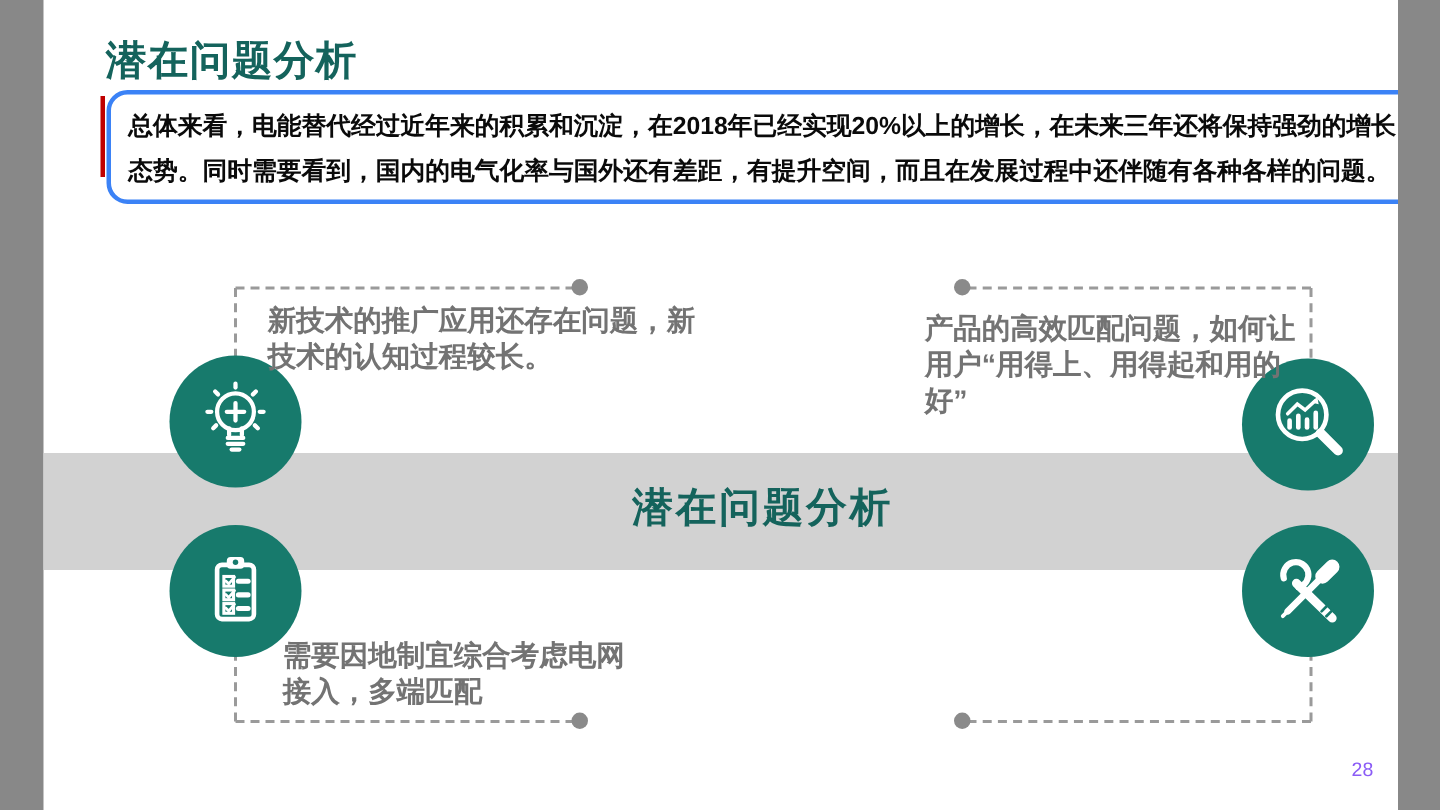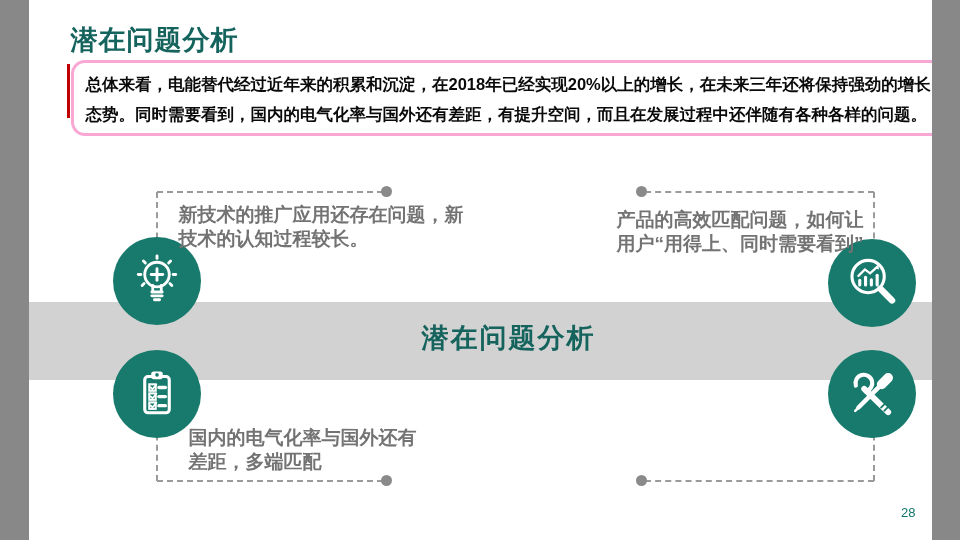--- a/index.html
+++ b/index.html
@@ -6,21 +6,21 @@
   .slide{
     position:relative;width:903px;height:540px;background:#ffffff;overflow:hidden;
     font-family:"Liberation Sans","DejaVu Sans",sans-serif;margin:0 auto;
   }
   .page-title{
     position:absolute;left:42px;top:22px;font-size:27px;font-weight:bold;
     color:#14635C;letter-spacing:1px;
   }
   .summary-box{
     position:absolute;left:42px;top:60px;width:849px;height:58px;
-    border:3px solid #f9a8d4;border-radius:14px;padding:6px 12px;
+    border:3px solid #3b82f6;border-radius:14px;padding:6px 12px;
     font-size:16.5px;font-weight:bold;color:#0a0a0a;line-height:30px;
   }
   .red-accent{
     position:absolute;left:38px;top:64px;width:3px;height:54px;background:#C00000;
   }
   .dash-h{position:absolute;border-top:2px dashed #9a9a9a;height:0;z-index:1;}
   .dash-v{position:absolute;border-left:2px dashed #9a9a9a;width:0;z-index:1;}
   .dot{
     position:absolute;width:11px;height:11px;border-radius:50%;
     background:#8a8a8a;z-index:2;
@@ -40,21 +40,21 @@
   .icon-circle svg{width:62px;height:62px;}
   .quad-text{
     position:absolute;font-size:19px;line-height:24px;font-weight:bold;
     color:#737373;z-index:4;
   }
   .qt-tl{left:150px;top:203px;width:300px;}
   .qt-tr{left:588px;top:208px;width:258px;}
   .qt-bl{left:160px;top:426px;width:244px;}
   .qt-br{left:588px;top:426px;width:258px;}
   .page-number{
-    position:absolute;right:16px;top:505px;font-size:13px;color:#0f766e;z-index:5;
+    position:absolute;right:16px;top:505px;font-size:13px;color:#8b5cf6;z-index:5;
   }
 </style>
 </head>
 <body>
 
 <div class="slide">
 
   <div class="page-title">潜在问题分析</div>
 
   <div class="red-accent"></div>
@@ -130,18 +130,18 @@
       <line x1="18" y1="20" x2="36.5" y2="38" stroke-width="4.6"></line>
       <line x1="31" y1="34.5" x2="34" y2="31.5" stroke-width="1.4" stroke="#177A6C"></line>
       <line x1="33.5" y1="37" x2="36.5" y2="34" stroke-width="1.4" stroke="#177A6C"></line>
       <line x1="36.5" y1="11.5" x2="31.5" y2="16.5" stroke-width="7.5"></line>
       <line x1="29.5" y1="18.5" x2="13.5" y2="34.5" stroke-width="3.4"></line>
       <line x1="13.5" y1="34.5" x2="11" y2="37" stroke-width="2"></line>
     </svg>
   </div>
 
   <div class="quad-text qt-tl">新技术的推广应用还存在问题，新技术的认知过程较长。</div>
-  <div class="quad-text qt-tr">产品的高效匹配问题，如何让用户“用得上、同时需要看到”</div>
-  <div class="quad-text qt-bl">国内的电气化率与国外还有差距，多端匹配</div>
+  <div class="quad-text qt-tr">产品的高效匹配问题，如何让用户“用得上、用得起和用的好”</div>
+  <div class="quad-text qt-bl">需要因地制宜综合考虑电网接入，多端匹配</div>
 
   <div class="page-number">28</div>
 
 </div>
 
 </body></html>

